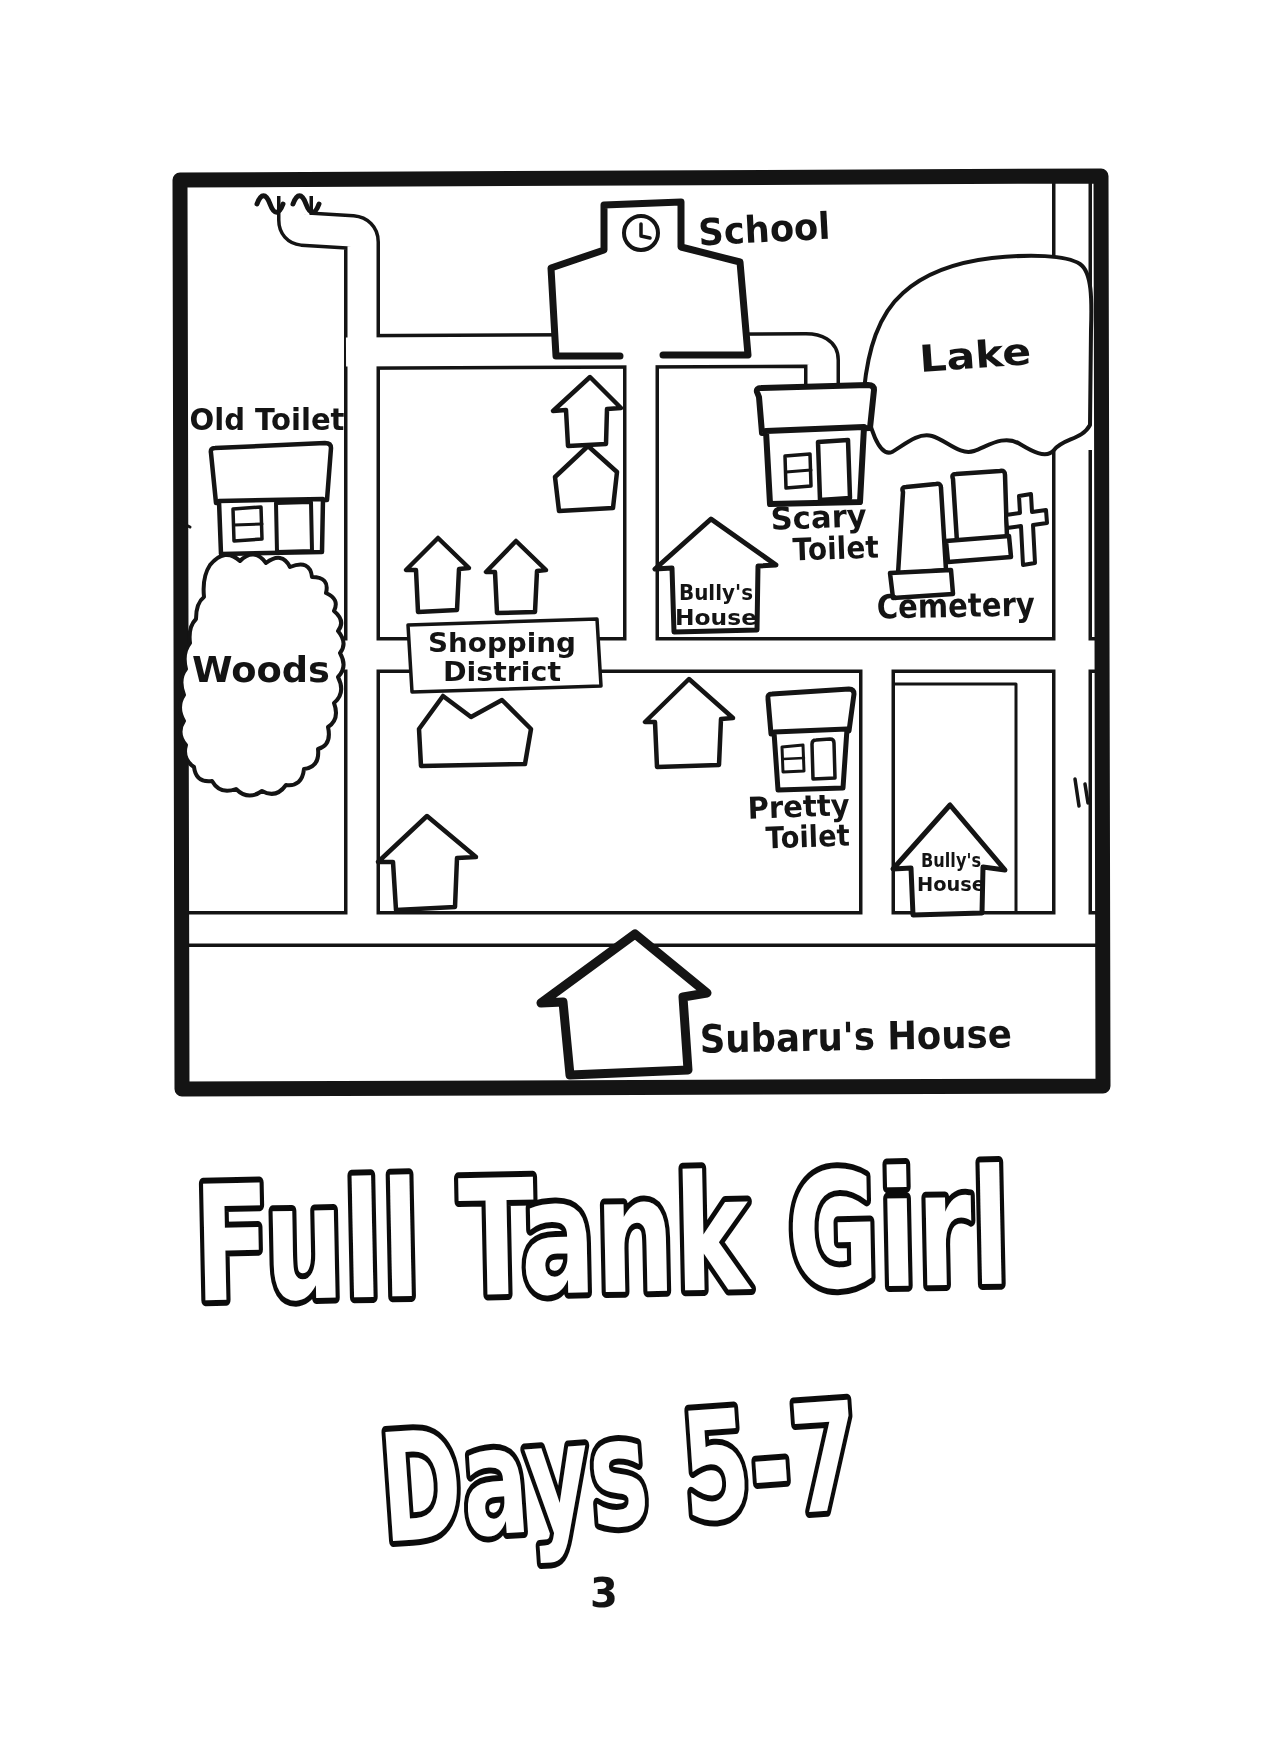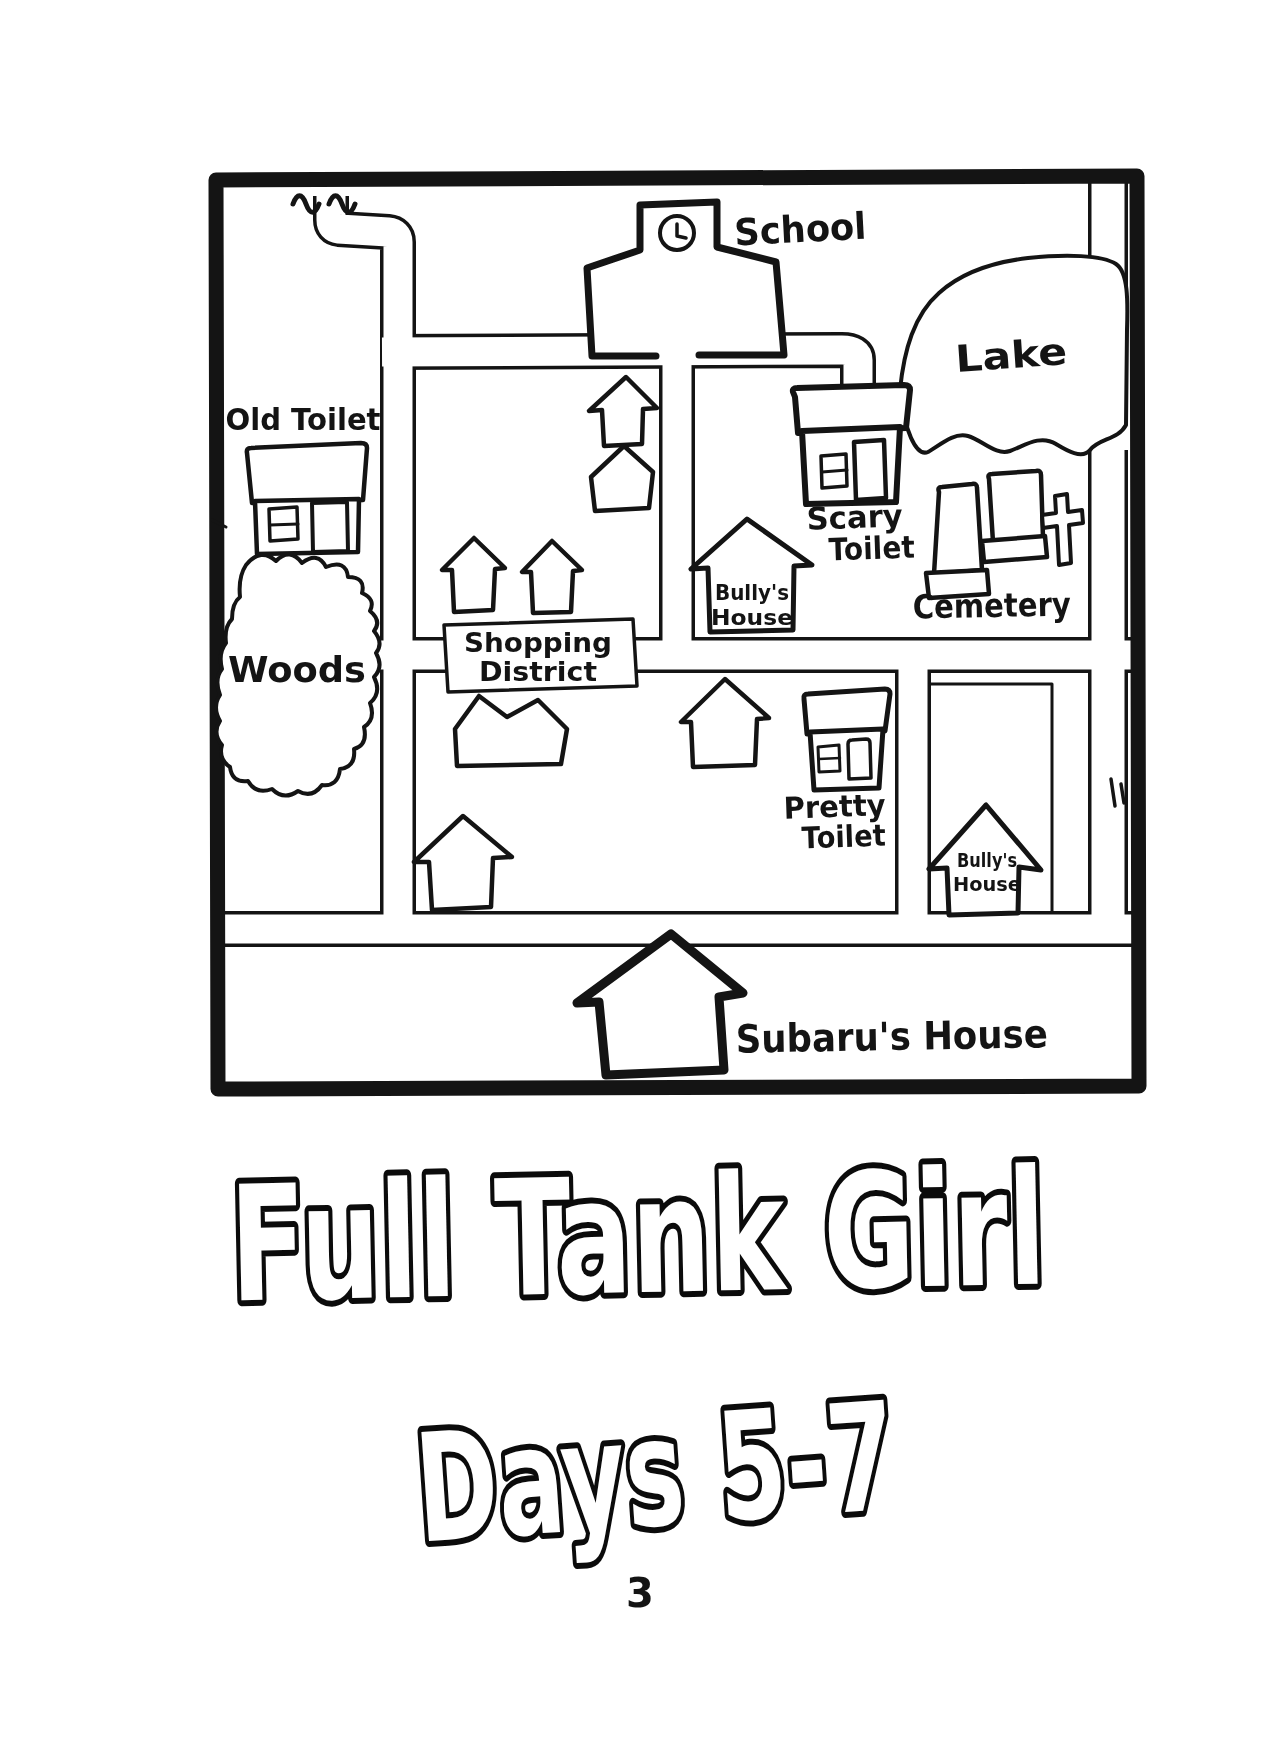--- a/index.html
+++ b/index.html
@@ -1,17 +1,17 @@
 <!DOCTYPE html>
 <html><head>
 <meta charset="utf-8">
 <style>
   html,body{margin:0;padding:0;background:#ffffff;}
   .page{position:relative;width:1195px;height:1741px;background:#ffffff;overflow:hidden;
-        font-family:"DejaVu Sans",sans-serif;margin-left:36px;}
+        font-family:"DejaVu Sans",sans-serif;}
   svg{display:block;}
   .ink{stroke:#141414;fill:none;stroke-linecap:round;stroke-linejoin:round;}
   .paper{fill:#ffffff;}
   .road-case{stroke:#141414;fill:none;stroke-linecap:butt;}
   .road-fill{stroke:#ffffff;fill:none;stroke-linecap:butt;}
   .lbl{font-family:"DejaVu Sans",sans-serif;font-weight:bold;fill:#141414;}
   .outline-title{font-family:"DejaVu Sans",sans-serif;font-weight:bold;fill:#ffffff;
                  stroke:#0b0b0b;paint-order:stroke;stroke-linejoin:round;}
   .pagenum{font-family:"DejaVu Sans",sans-serif;font-weight:bold;fill:#141414;}
 </style>

